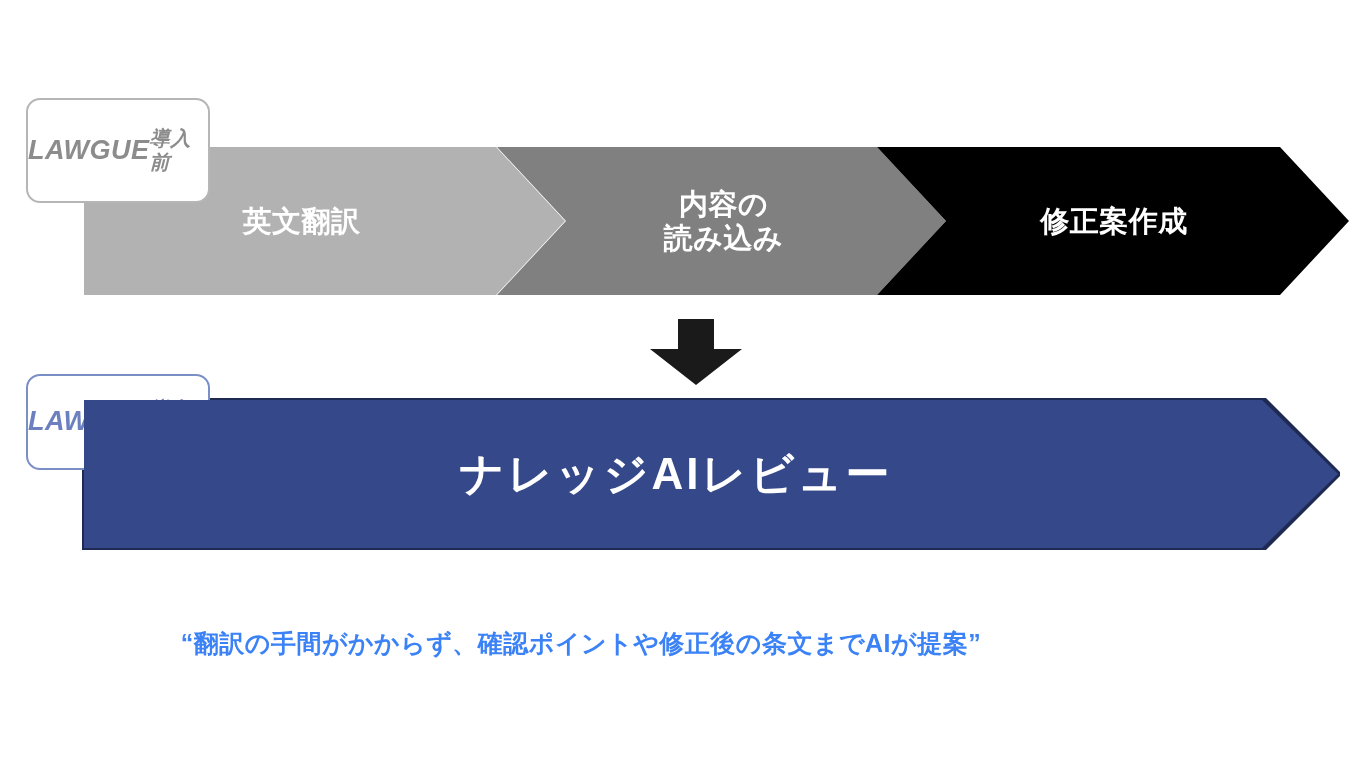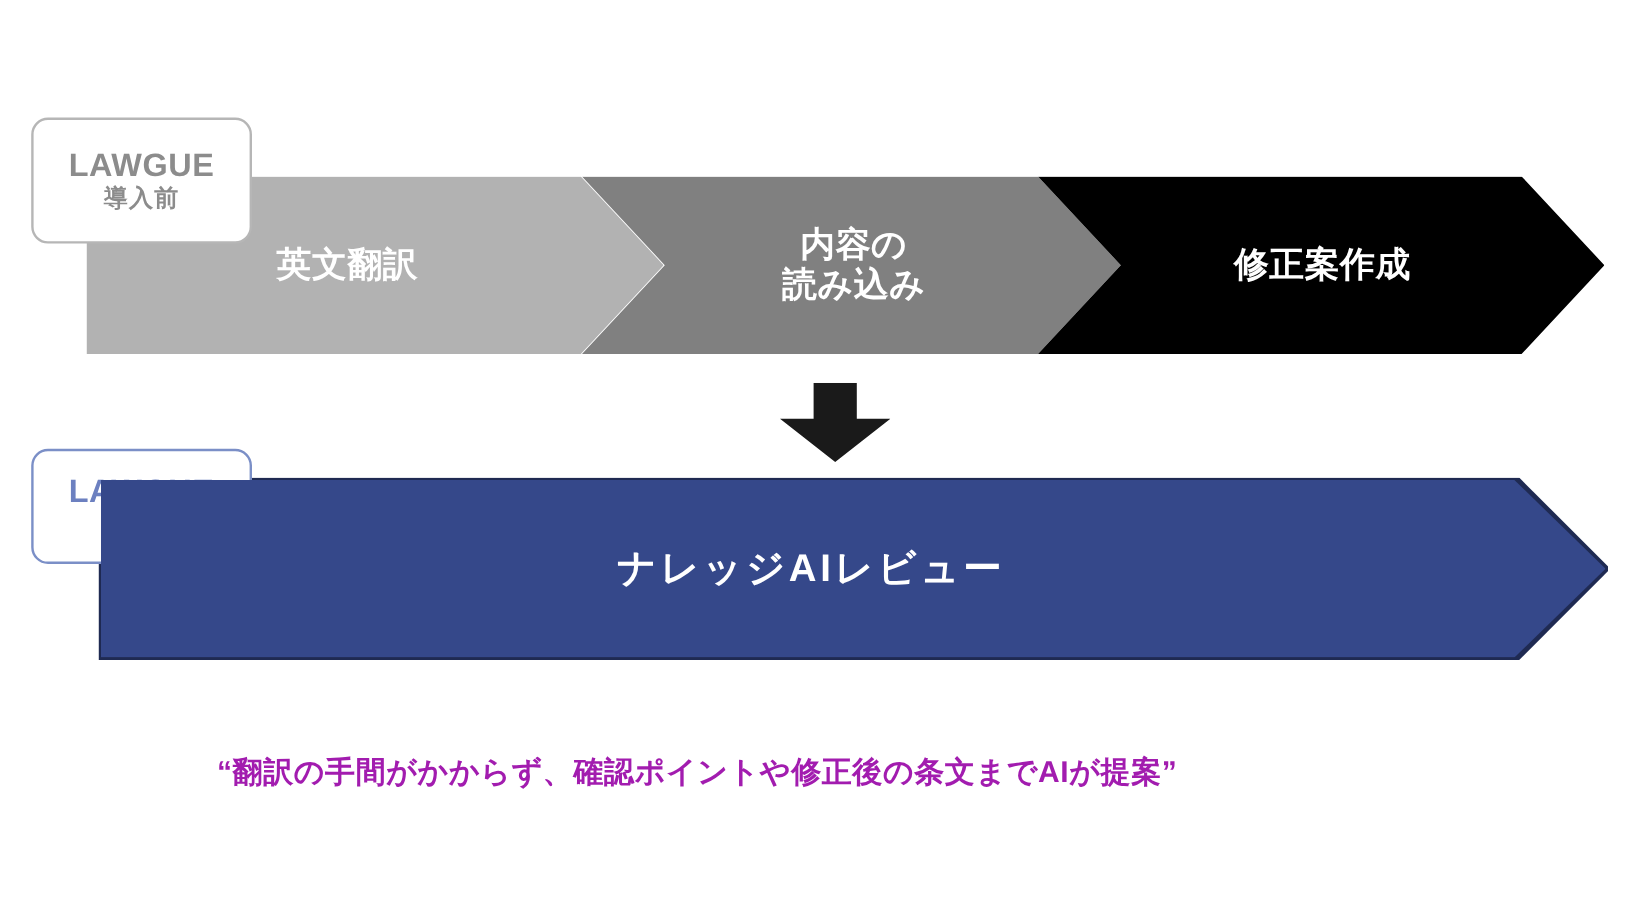--- a/index.html
+++ b/index.html
@@ -19,21 +19,21 @@
   #slide {
     position: relative;
     width: 1366px;
     height: 768px;
     background: #ffffff;
   }
 
   
   .flow-before {
     position: absolute;
-    left: 72px;
+    left: 84px;
     top: 147px;
     width: 1265px;
     height: 108px;
   }
   .chev {
     position: absolute;
     top: 0;
     height: 148px;
     display: flex;
     align-items: center;
@@ -107,38 +107,39 @@
     z-index: 1;
   }
   .big-arrow-label {
     position: absolute;
     inset: 0;
     display: flex;
     align-items: center;
     justify-content: center;
     z-index: 2;
     color: #ffffff;
-    font-size: 32px;
+    font-size: 44px;
     font-weight: bold;
     letter-spacing: 3px;
     padding-right: 70px;
     box-sizing: border-box;
   }
 
   
   .badge {
     position: absolute;
     box-sizing: border-box;
     background: #ffffff;
     border-radius: 14px;
     display: flex;
-    flex-direction: column;
+    flex-direction: row;
     align-items: center;
     justify-content: center;
     line-height: 1.18;
+    font-style: italic;
   }
   .badge-before {
     left: 26px;
     top: 98px;
     width: 184px;
     height: 105px;
     border: 2px solid #b6b6b6;
     color: #8c8c8c;
   }
   .badge-after {
@@ -160,21 +161,21 @@
     letter-spacing: 1px;
   }
 
   
   .caption {
     position: absolute;
     left: 0;
     top: 627px;
     width: 1162px;
     text-align: center;
-    color: #a21caf;
+    color: #3b82f6;
     font-size: 25px;
     font-weight: bold;
     letter-spacing: 0.5px;
   }
 </style>
 </head>
 <body>
 
 <div id="slide">
 

